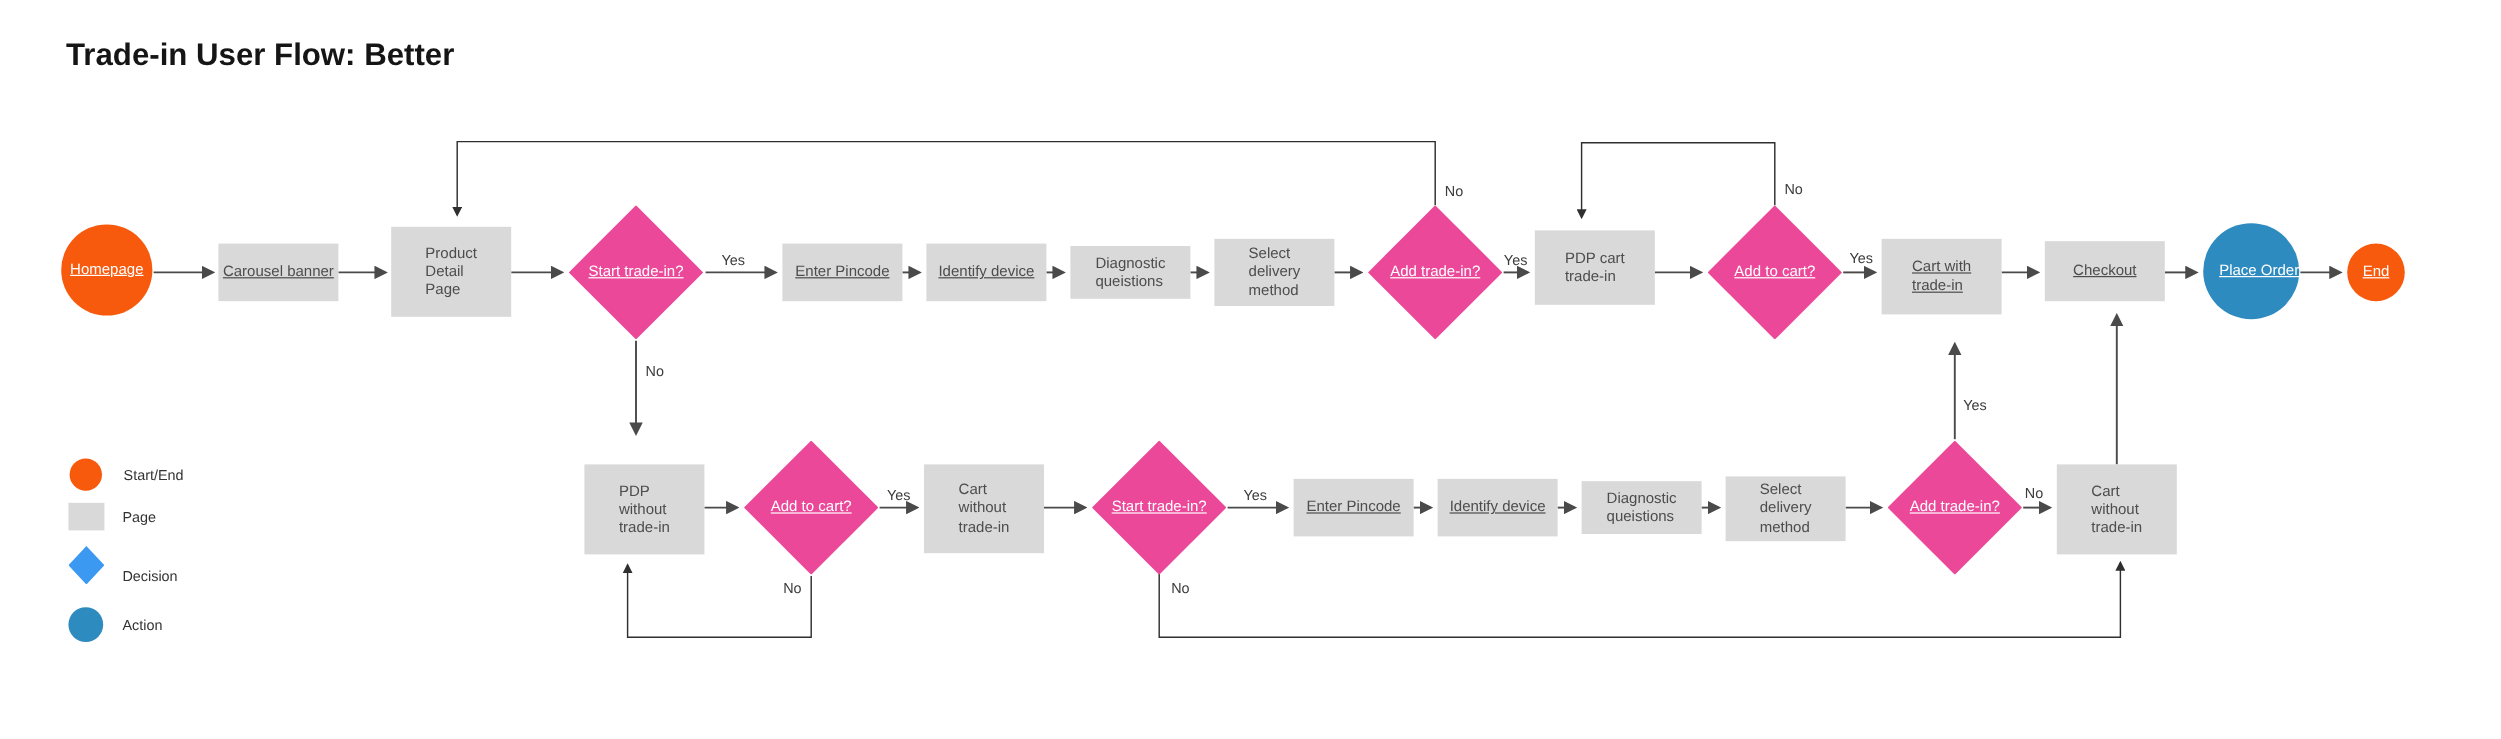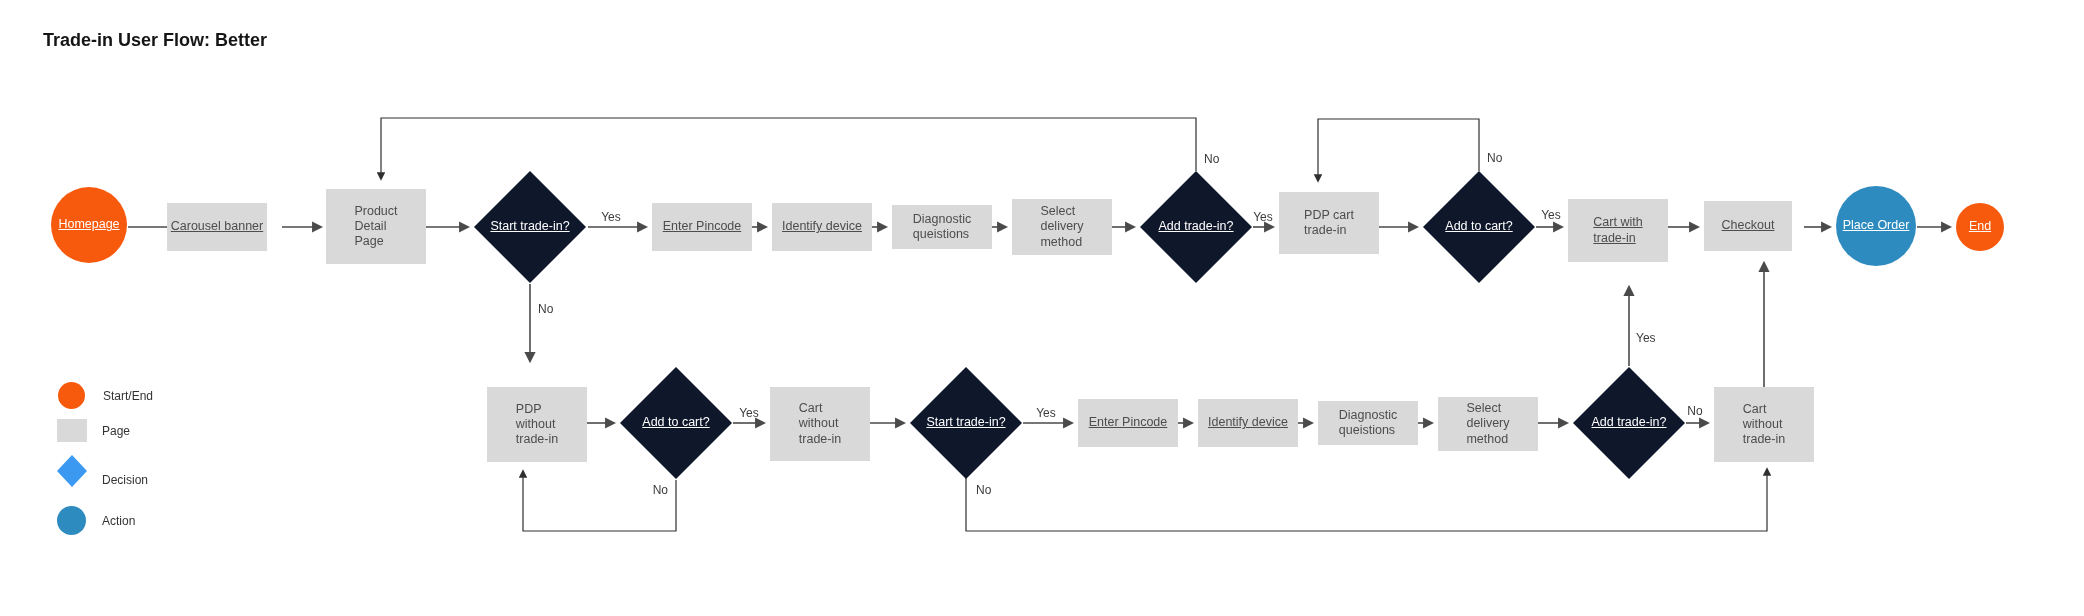--- a/index.html
+++ b/index.html
@@ -2,30 +2,30 @@
 <html><head>
 <meta charset="utf-8">
 <style>
   html,body{margin:0;padding:0;background:#fff;}
   #canvas{position:relative;width:2084px;height:616px;background:#ffffff;overflow:hidden;
           font-family:"Liberation Sans","DejaVu Sans",sans-serif;}
   #edges{position:absolute;left:0;top:0;pointer-events:none;}
   .edge{stroke:#4a4a4a;stroke-width:1.6;fill:none;}
   .loop{stroke:#2f2f2f;stroke-width:1.2;fill:none;}
   .elabel{font-size:12px;fill:#3b3b3b;}
-  .title{position:absolute;left:43px;top:30px;font-size:18px;font-weight:600;color:#151515;}
+  .title{position:absolute;left:55px;top:30px;font-size:26px;font-weight:600;color:#151515;}
   .node{position:absolute;display:flex;align-items:center;justify-content:center;
         font-size:12.5px;color:#4d4d4d;box-sizing:border-box;}
   .node .lbl{white-space:pre-line;text-align:left;line-height:1.22;}
   .node.single .lbl{text-align:center;text-decoration:underline;}
   .rect{background:#D9D9D9;}
   .circle{border-radius:50%;color:#fff;}
   .orange{background:#F85A0D;}
-  .teal{background:#2E8BC0;}
-  .diamond{background:#0f172a;color:#fff;clip-path:polygon(50% 0,100% 50%,50% 100%,0 50%);}
+  .teal{background:#2E8BC0;justify-content:flex-end;}
+  .diamond{background:#ec4899;color:#fff;clip-path:polygon(50% 0,100% 50%,50% 100%,0 50%);}
   .legend-row{position:absolute;display:flex;align-items:center;}
   .legend-label{font-size:12px;color:#333;}
   .sw-circle-orange{width:27px;height:27px;border-radius:50%;background:#F85A0D;margin-right:18px;}
   .sw-rect{width:30px;height:23px;background:#D9D9D9;margin-right:15px;}
   .sw-diamond{width:30px;height:32px;background:#3B99F2;clip-path:polygon(50% 0,100% 50%,50% 100%,0 50%);margin-right:15px;}
   .sw-circle-teal{width:29px;height:29px;border-radius:50%;background:#2E8BC0;margin-right:16px;}
 </style>
 </head>
 <body>
 
@@ -87,21 +87,21 @@
     <text class="elabel" x="1046" y="417" text-anchor="middle">Yes</text>
     <text class="elabel" x="1695" y="415" text-anchor="middle">No</text>
     <text class="elabel" x="1636" y="342" text-anchor="start">Yes</text>
     <text class="elabel" x="668" y="494" text-anchor="end">No</text>
     <text class="elabel" x="976" y="494" text-anchor="start">No</text>
   </svg>
 
   <div class="node circle orange single" style="left:51px;top:187px;width:76px;height:76px;">
       <span class="lbl">Homepage</span>
     </div>
-  <div class="node rect single" style="left:167px;top:203px;width:100px;height:48px;">
+  <div class="node rect single" style="left:182px;top:203px;width:100px;height:48px;">
       <span class="lbl">Carousel banner</span>
     </div>
   <div class="node rect" style="left:326px;top:189px;width:100px;height:75px;">
       <span class="lbl">Product
 Detail
 Page</span>
     </div>
   <div class="node diamond single" style="left:474px;top:171px;width:112px;height:112px;">
       <span class="lbl">Start trade-in?</span>
     </div>
@@ -127,21 +127,21 @@
       <span class="lbl">PDP cart
 trade-in</span>
     </div>
   <div class="node diamond single" style="left:1423px;top:171px;width:112px;height:112px;">
       <span class="lbl">Add to cart?</span>
     </div>
   <div class="node rect" style="left:1568px;top:199px;width:100px;height:63px;text-decoration:underline;">
       <span class="lbl">Cart with
 trade-in</span>
     </div>
-  <div class="node rect single" style="left:1704px;top:201px;width:88px;height:50px;">
+  <div class="node rect single" style="left:1704px;top:201px;width:100px;height:50px;">
       <span class="lbl">Checkout</span>
     </div>
   <div class="node circle teal single" style="left:1836px;top:186px;width:80px;height:80px;">
       <span class="lbl">Place Order</span>
     </div>
   <div class="node circle orange single" style="left:1956px;top:203px;width:48px;height:48px;">
       <span class="lbl">End</span>
     </div>
 
   <div class="node rect" style="left:487px;top:387px;width:100px;height:75px;">

